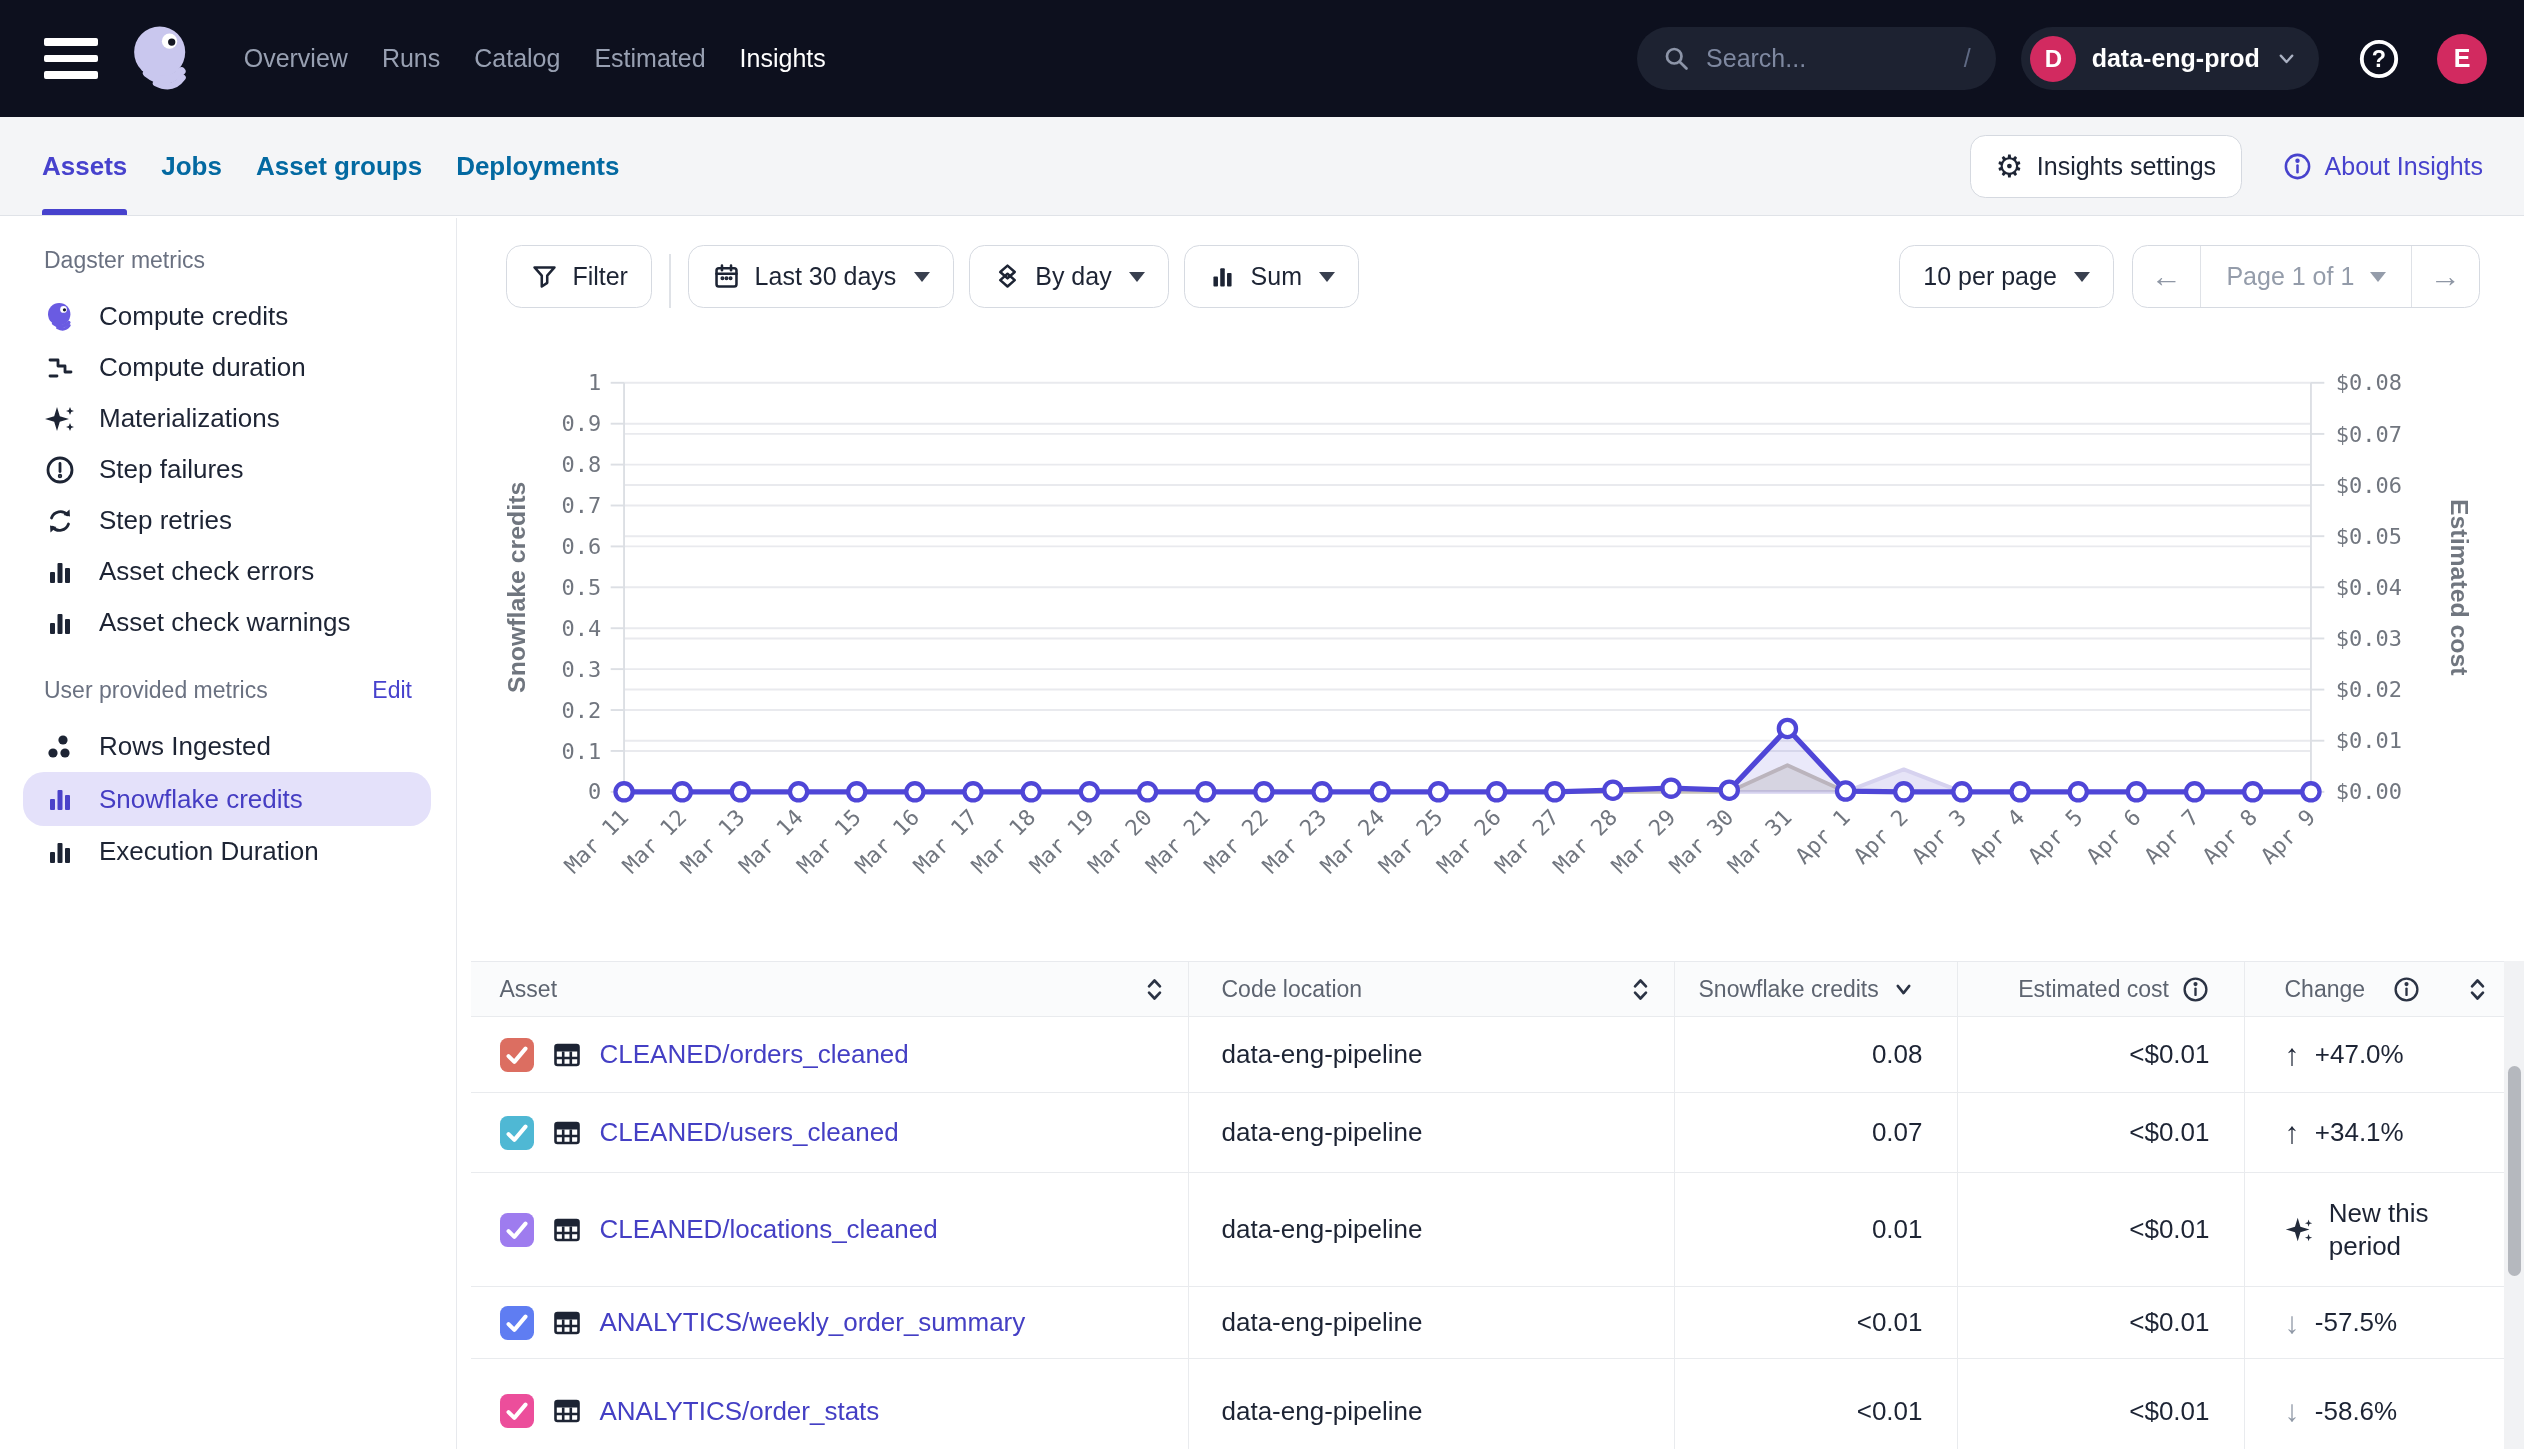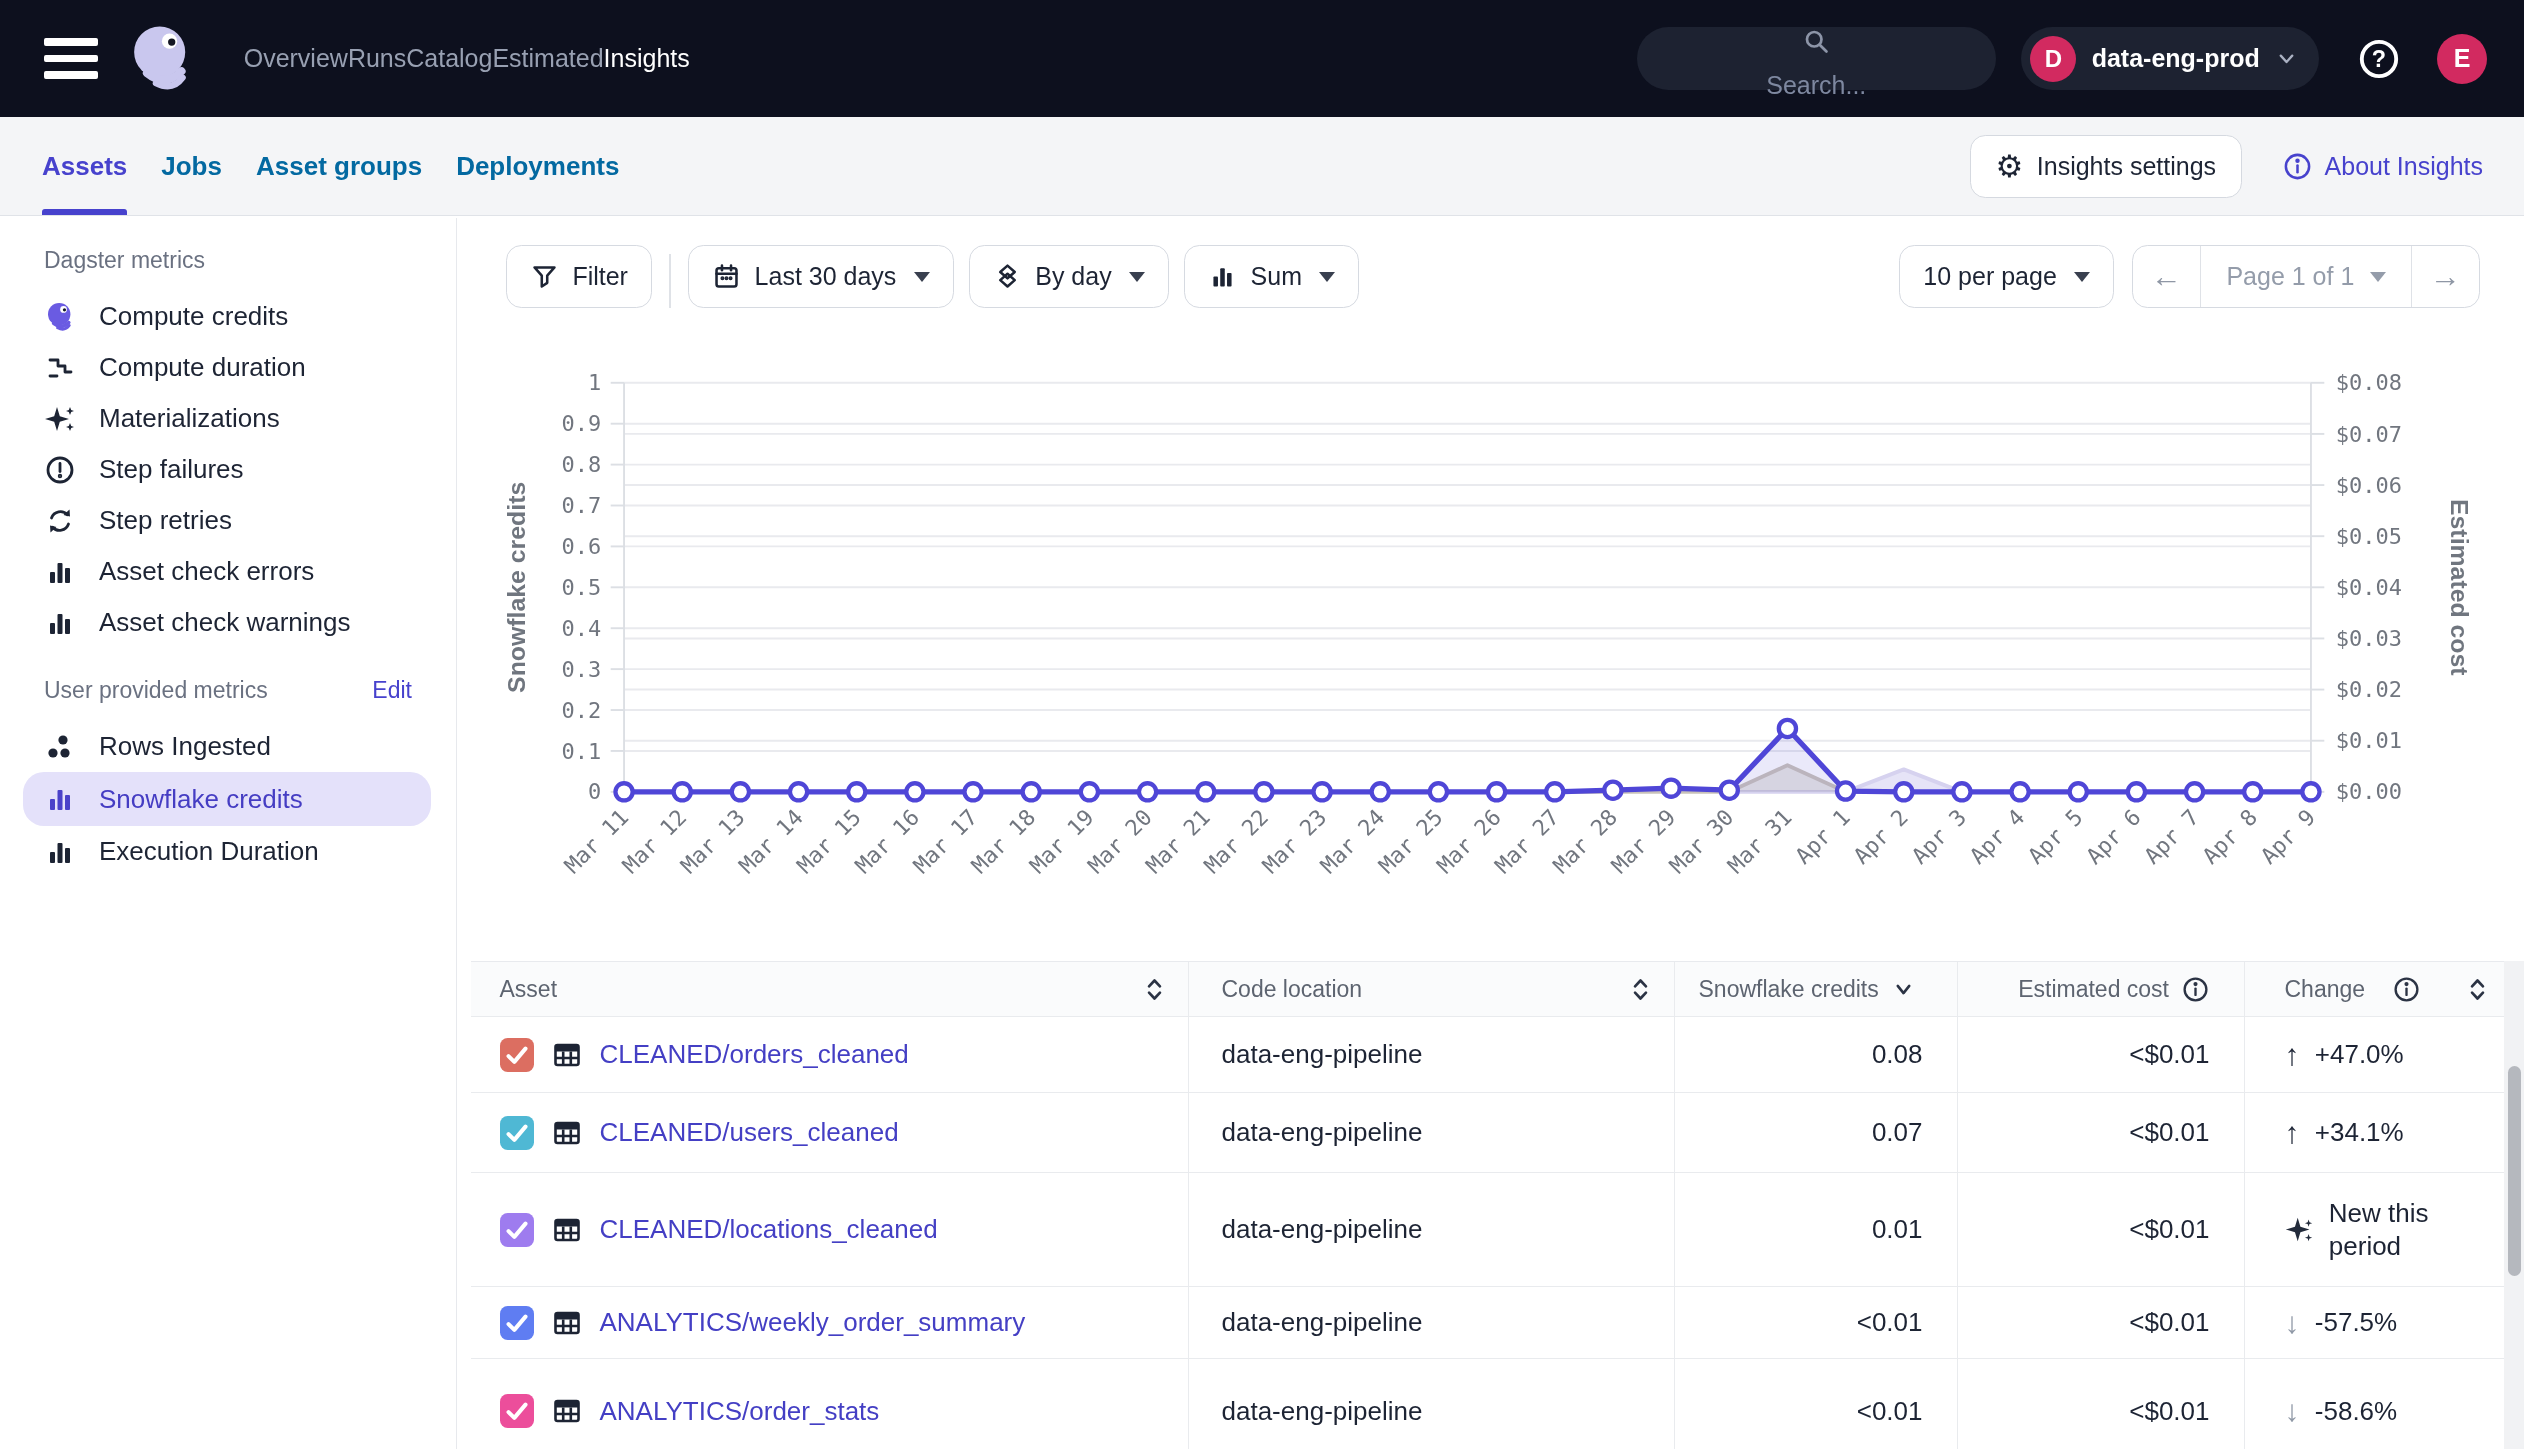--- a/index.html
+++ b/index.html
@@ -7,26 +7,26 @@
        font-family:"Liberation Sans",sans-serif;color:#1d2434;background:#fff;}
   .icon svg{width:100%;height:100%;display:block;}
 
   
   .topnav{position:absolute;top:0;left:0;right:0;height:117px;background:#0d101e;
           display:flex;align-items:center;padding:0 38px;box-sizing:border-box;}
   .hamburger{width:54px;height:44px;display:flex;flex-direction:column;justify-content:space-between;
              cursor:pointer;padding:1.9px 0;box-sizing:border-box;margin-left:5.7px;}
   .hamburger span{display:block;height:7.7px;background:#fff;border-radius:1.9px;}
   .logo{width:73px;height:73px;margin-left:27px;}
-  .navlinks{display:flex;margin-left:46px;}
+  .navlinks{display:flex;gap:34px;margin-left:46px;}
   .navlink{font-size:25px;font-weight:500;color:#98a0b2;cursor:pointer;}
   .navlink.active{color:#ffffff;}
   .nav-spacer{flex:1;}
   .search{width:359px;height:63px;border-radius:32px;background:#1d2231;display:flex;
-          align-items:center;padding:0 25px;box-sizing:border-box;gap:15.3px;flex-direction:column;}
+          align-items:center;padding:12px 25px;box-sizing:border-box;gap:15.3px;}
   .search .mag{width:29px;height:29px;color:#8d95a8;}
   .search .ph{font-size:25px;color:#7e88a0;}
   .search .slash{margin-left:auto;font-size:25px;color:#5f6a84;}
   .orgpill{height:63px;border-radius:32px;background:#1d2231;display:flex;align-items:center;
            margin-left:25px;padding:0 21px 0 9.6px;gap:15.3px;cursor:pointer;}
   .dbadge{width:46px;height:46px;border-radius:50%;background:#d22a60;color:#fff;font-size:24px;
           font-weight:bold;display:flex;align-items:center;justify-content:center;}
   .orgname{font-size:25px;font-weight:600;color:#fff;}
   .orgchev{width:23px;height:23px;color:#aab1c2;}
   .helpicon{width:44px;height:44px;margin-left:38px;color:#fff;cursor:pointer;}

